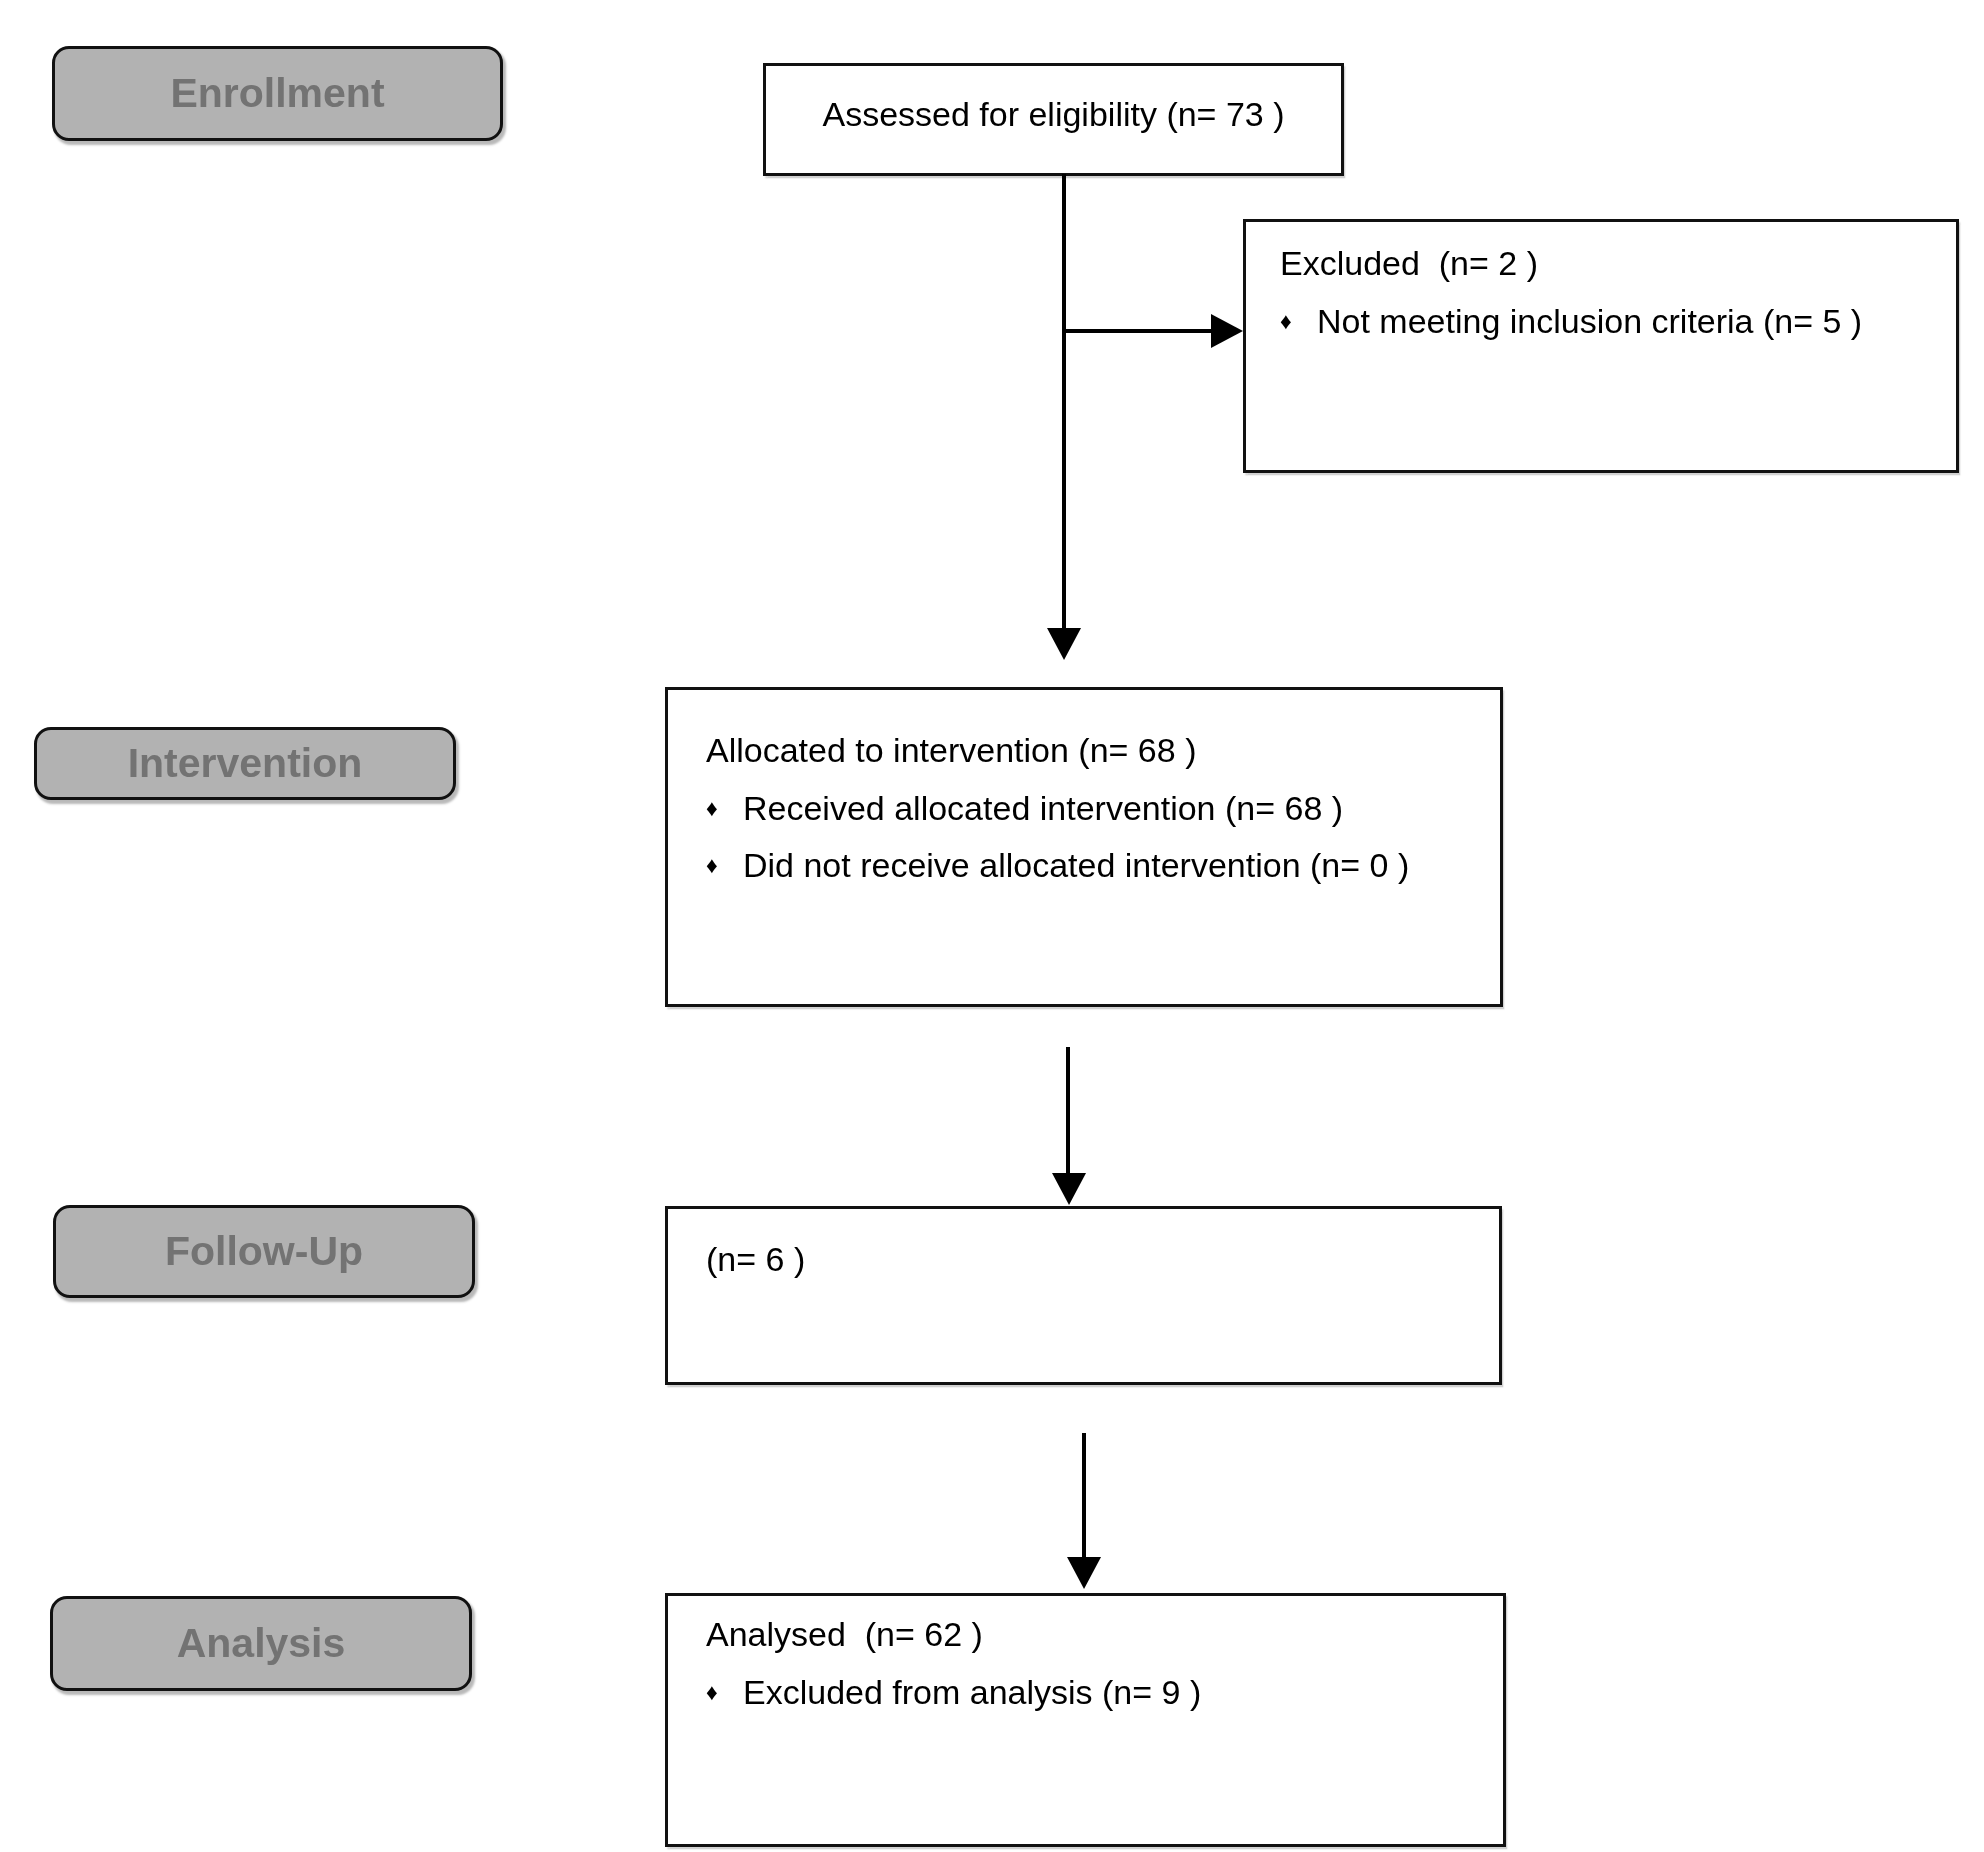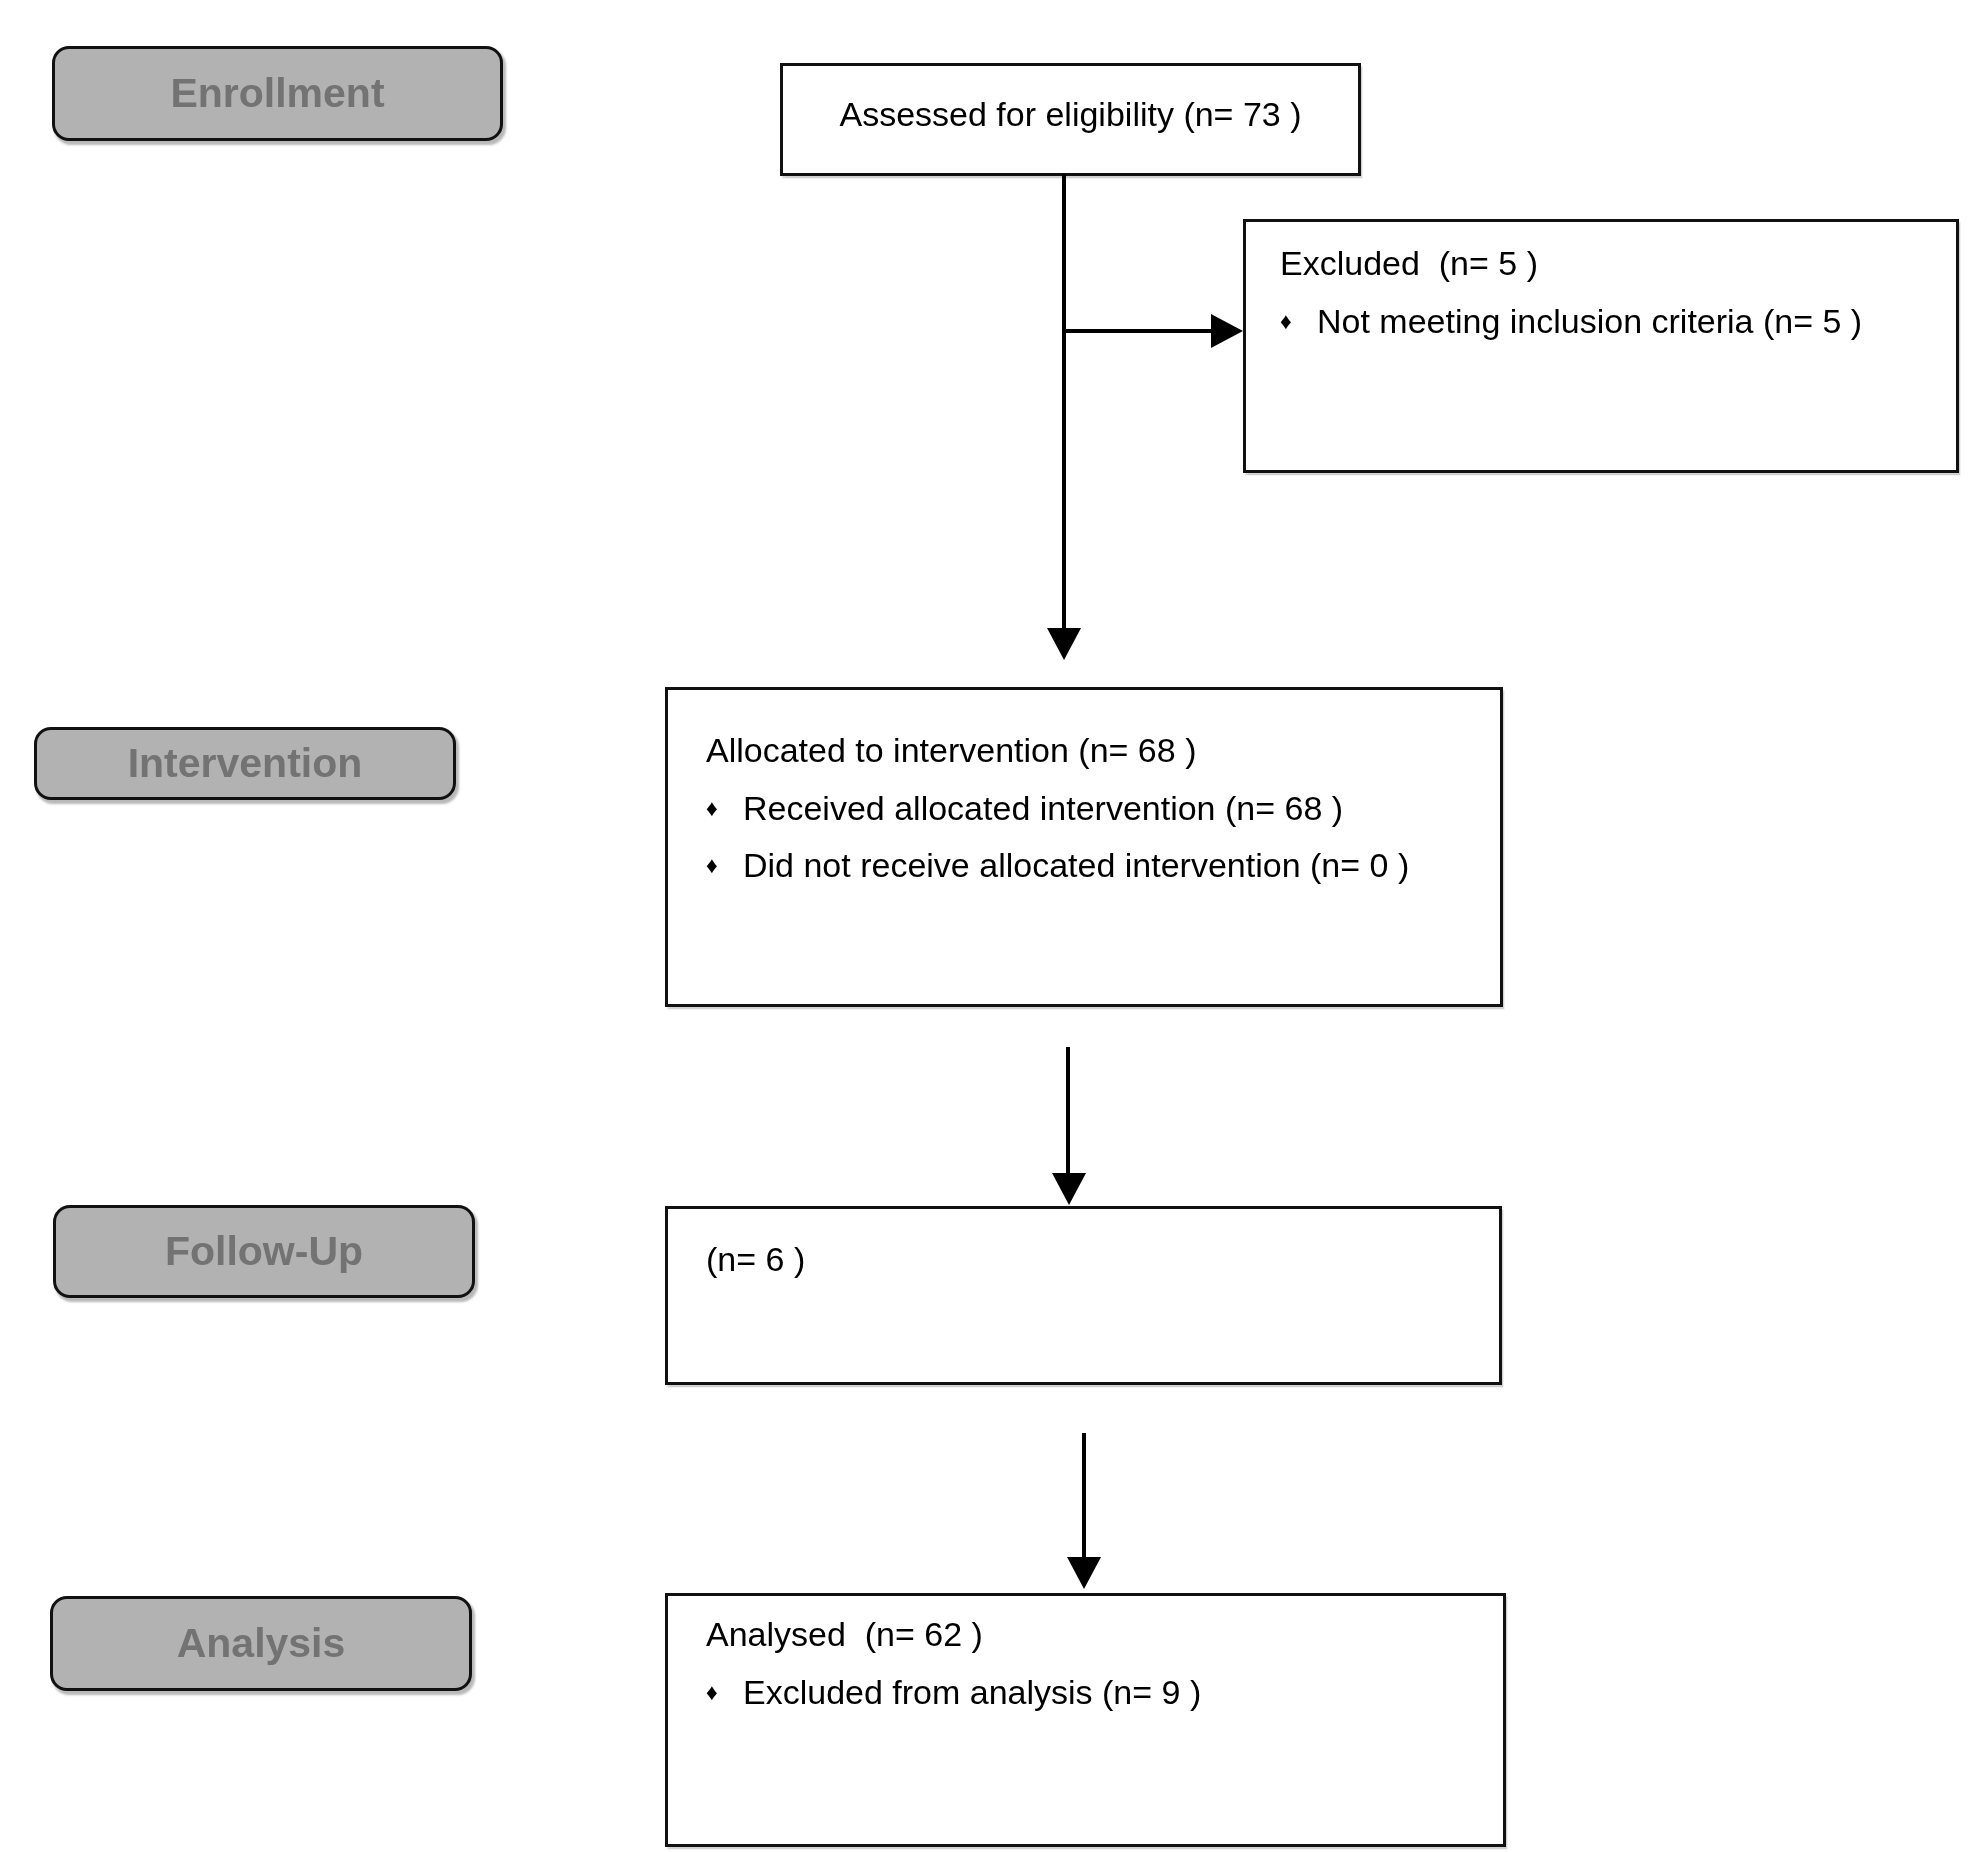--- a/index.html
+++ b/index.html
@@ -45,21 +45,20 @@
     flex: 0 0 37px;
     width: 37px;
     font-size: 23px;
     line-height: 53px;
   }
   .center-box {
     display: flex;
     align-items: center;
     justify-content: center;
     padding-bottom: 10.7px;
-    margin-left: 17px;
   }
 
   
   .shaft-v { position: absolute; width: 3.8px; background: #000000; }
   .shaft-h { position: absolute; height: 3.8px; background: #000000; }
   .head-down {
     position: absolute; width: 0; height: 0;
     border-left: 17px solid transparent;
     border-right: 17px solid transparent;
     border-top: 32px solid #000000;
@@ -90,21 +89,21 @@
 
   <div class="stage" style="left:50px; top:1596px; width:422px; height:95px;">
     <span>Analysis</span>
   </div>
 
   <div class="flow-box center-box" style="left:763px; top:63px; width:581px; height:113px;">
     <div class="line">Assessed for eligibility (n= 73 )</div>
   </div>
 
   <div class="flow-box" style="left:1243px; top:219px; width:716px; height:254px; padding:15.3px 34px;">
-    <div class="line">Excluded  (n= 5 )</div>
+    <div class="line">Excluded  (n= 2 )</div>
     <div class="bullet-row">
       <span class="bullet">♦</span>
       <span class="line">Not meeting inclusion criteria (n= 5 )</span>
     </div>
   </div>
 
   <div class="flow-box" style="left:665px; top:687px; width:838px; height:320px; padding:34px 38px;">
     <div class="line">Allocated to intervention (n= 68 )</div>
     <div class="bullet-row">
       <span class="bullet">♦</span>

